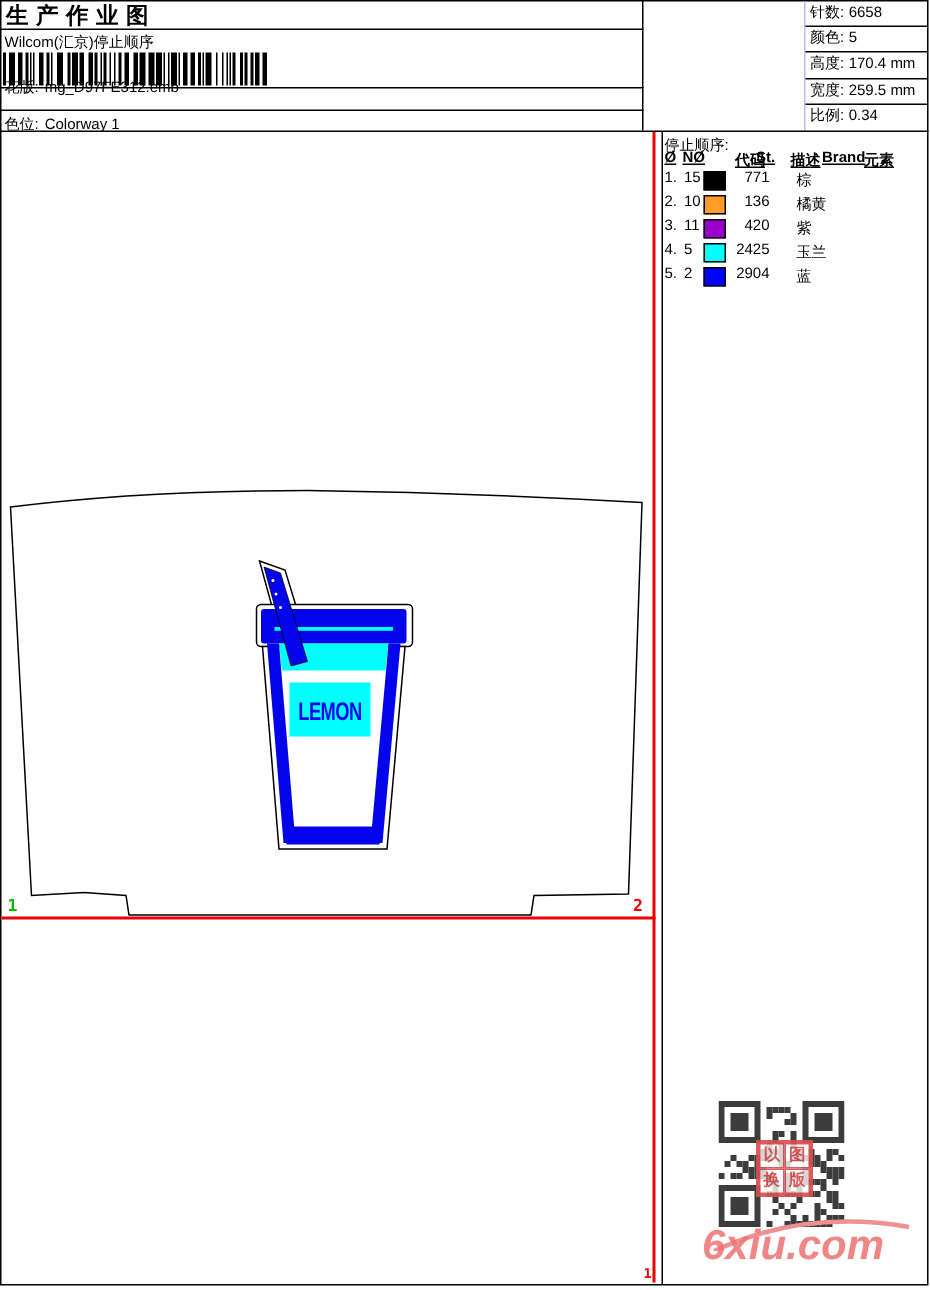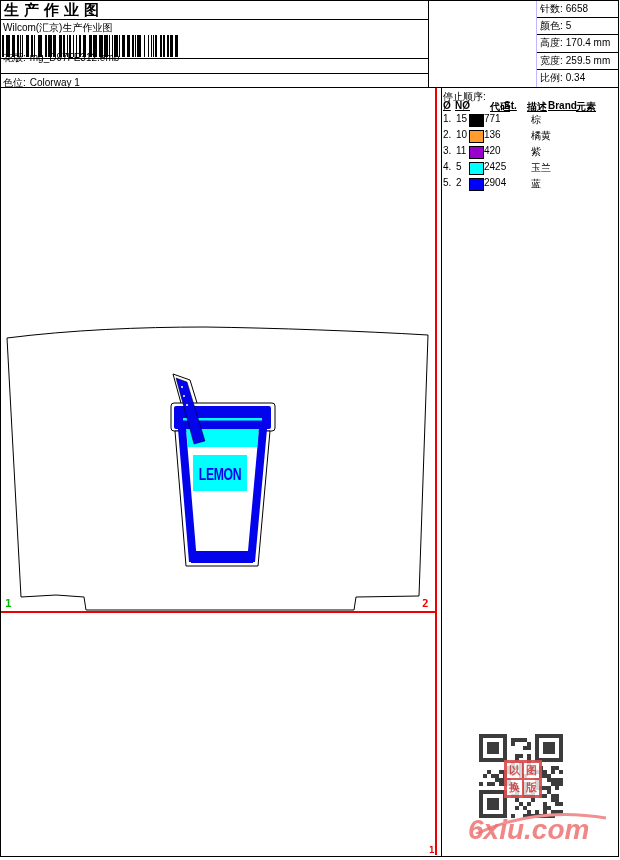--- a/index.html
+++ b/index.html
@@ -25,21 +25,21 @@
   .stats .val{margin-left:3px}
 
   
   .ss-title{position:absolute;left:443px;top:90px;font-size:10px;white-space:nowrap}
   .col-h{position:absolute;top:100px;font-size:10px;font-weight:bold;text-decoration:underline;white-space:nowrap}
   .seq-row{position:absolute;left:0;width:618px;height:14px;font-size:10px}
   .seq-row span{position:absolute;top:0;white-space:nowrap}
   .f-seq{left:443px}
   .f-needle{left:456px}
   .f-swatch{left:469px;width:13px;height:11px;border:1px solid #000;top:1px!important}
-  .f-st{left:484px;width:29px;}
+  .f-st{left:484px;width:29px;text-align:right}
   .f-desc{left:531px}
 
   
   .guide-h{position:absolute;left:1px;top:611px;width:436px;height:2px}
   .guide-v{position:absolute;left:435px;top:88px;width:2px;height:767px}
   .marker{position:absolute;font-family:"DejaVu Sans Mono",monospace;font-weight:bold;font-size:11px;line-height:11px}
 
   
   .qr{position:absolute;left:479px;top:734px}
   .stamp{position:absolute;left:504px;top:760px;width:34px;height:34px;border:2px solid #d94f4f;
@@ -52,21 +52,21 @@
   svg{display:block}
   .main-svg{position:absolute;left:0;top:0;pointer-events:none}
 </style>
 </head>
 <body>
 
 <div class="page-border"></div>
 
 <div class="title">生产作业图</div>
 <div class="hline" style="top:19px;left:0;width:429px"></div>
-<div class="studio">Wilcom(汇京)生产作业图</div>
+<div class="studio">Wilcom(汇京)停止顺序</div>
 <div class="barcode">
     <i style="left:0px;width:2px"></i>
     <i style="left:4px;width:4px"></i>
     <i style="left:10px;width:3px"></i>
     <i style="left:15px;width:2px"></i>
     <i style="left:18px;width:1px"></i>
     <i style="left:20px;width:1px"></i>
     <i style="left:24px;width:3px"></i>
     <i style="left:29px;width:2px"></i>
     <i style="left:32px;width:1px"></i>

